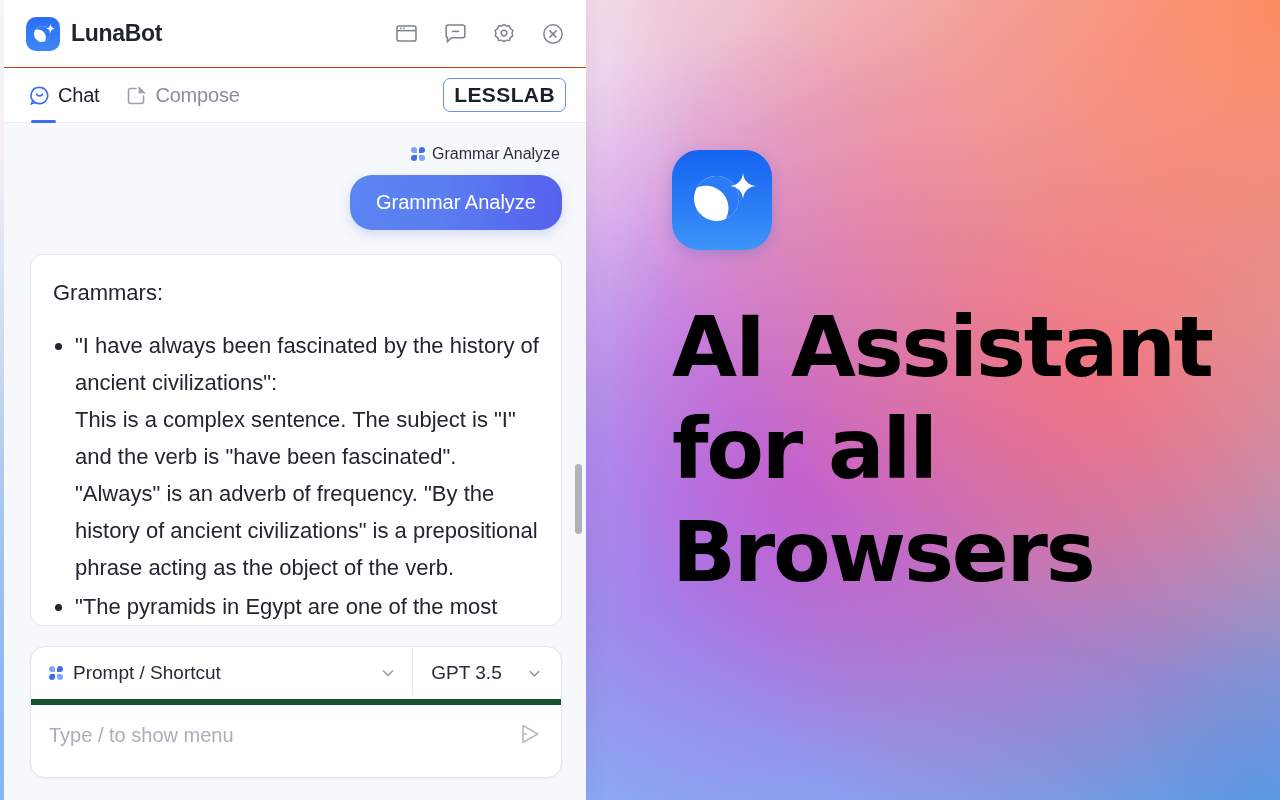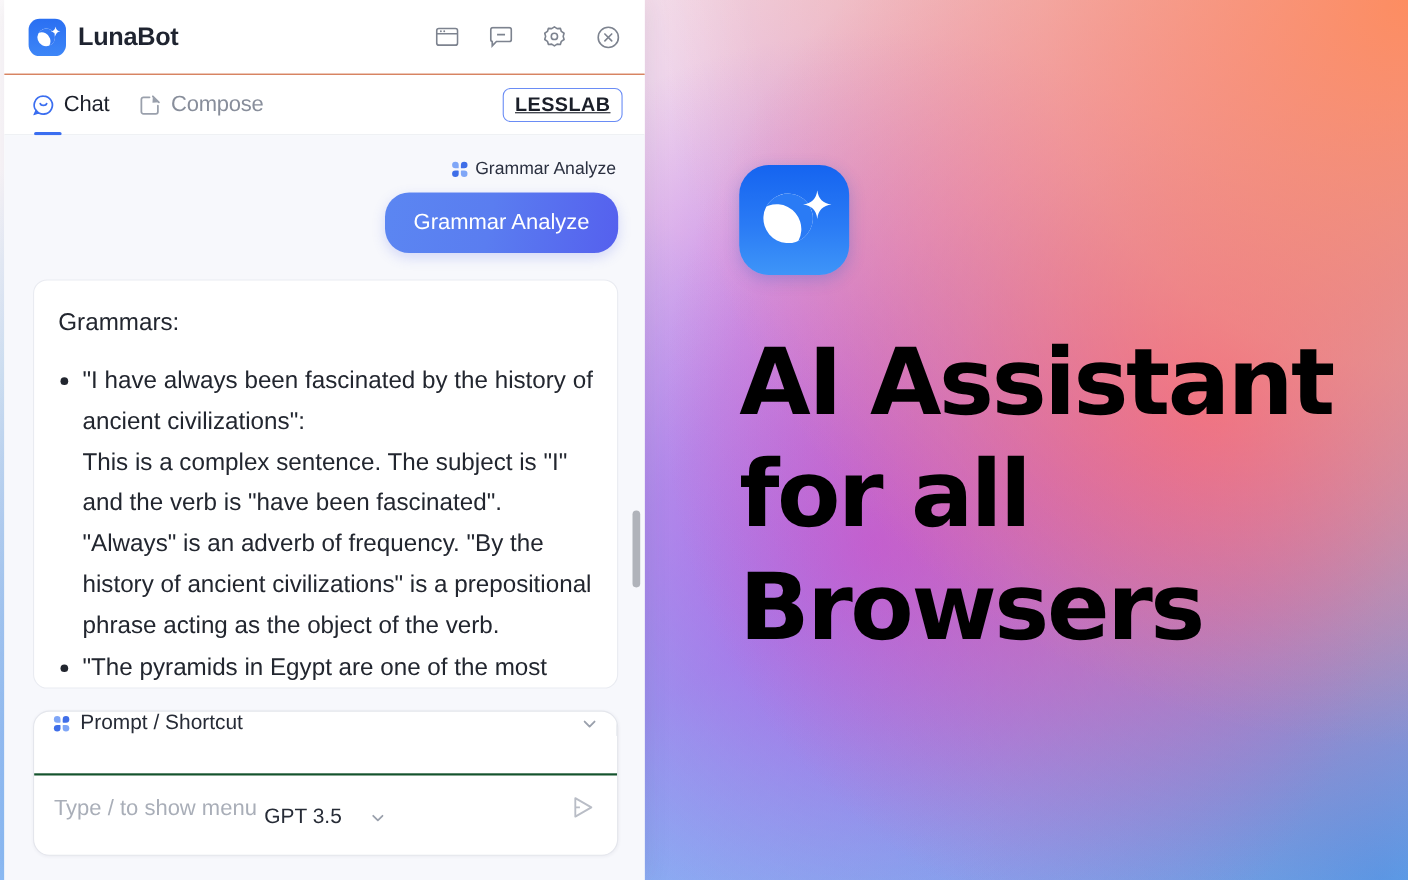--- a/index.html
+++ b/index.html
@@ -172,27 +172,26 @@
     left: 27px; bottom: -1px;
     width: 25px; height: 3px;
     border-radius: 2px;
     background: #3b6ef0;
   }
   #lesslab-badge {
     margin-left: auto;
     border: 1.5px solid #6a8cf5;
     border-radius: 7px;
     padding: 4px 10px;
-    font-size: 18px;
+    font-size: 21px;
     font-weight: 700;
     letter-spacing: 0.4px;
     color: #1b1f29;
     background: #fff;
     cursor: pointer;
-    text-decoration: underline;
   }
 
   
   #conversation {
     flex: 1 1 auto;
     position: relative;
     background: #f7f8fc;
     overflow: hidden;
     padding: 22px 24px 0 26px;
   }
@@ -276,22 +275,21 @@
   #composer {
     background: #ffffff;
     border: 1px solid #e4e6ec;
     border-radius: 15px;
     overflow: hidden;
     box-shadow: 0 1px 3px rgba(40,40,80,0.05);
   }
   #composer-top {
     display: flex;
     height: 58px;
-    border-bottom: 2px solid #14532d;
-    flex-direction: column;
+    border-bottom: 6px solid #14532d;
   }
   #prompt-select {
     flex: 1 1 auto;
     display: flex;
     align-items: center;
     gap: 10px;
     padding: 0 16px 0 18px;
     border-right: 1px solid #eceef2;
     cursor: pointer;
   }

